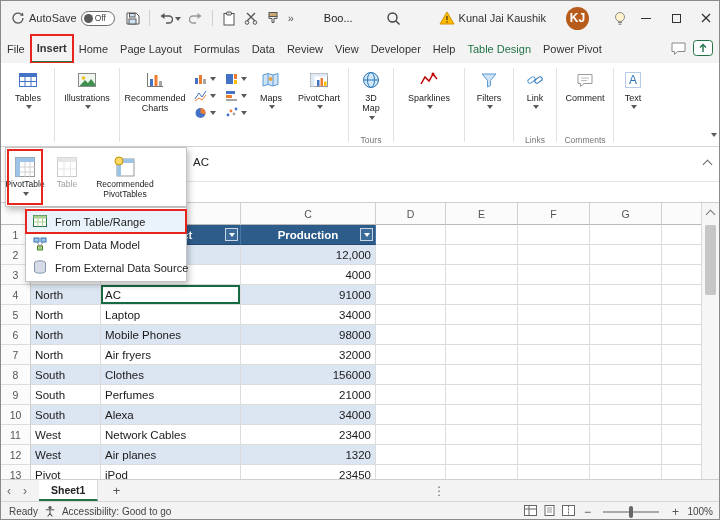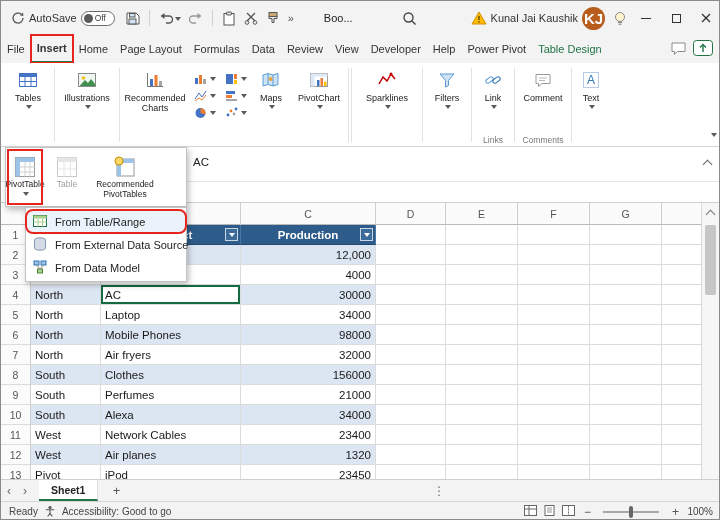--- a/index.html
+++ b/index.html
@@ -9,21 +9,21 @@
   
   .titlebar{position:absolute;left:0;top:0;width:720px;height:34px;background:#f3f3f3;display:flex;align-items:center;font-size:11px;color:#333;}
   .titlebar .tbtn{display:flex;align-items:center;justify-content:center;padding:0 4px;height:100%;}
   .toggle{width:34px;height:15px;border:1px solid #6a6a6a;border-radius:8px;background:#fff;display:flex;align-items:center;padding:0 2px;gap:2px;margin-left:4px;}
   .toggle .knob{width:9px;height:9px;border-radius:50%;background:#5a5a5a;}
   .toggle .tstate{font-size:8.5px;color:#444;}
   .tsep{width:1px;height:16px;background:#d0d0d0;margin:0 5px;}
   .chev{display:inline-block;width:0;height:0;border:3px solid transparent;border-top:4px solid #5a5a5a;margin-left:2px;position:relative;top:2px;}
   .docname{margin-left:26px;color:#222;}
   .tspacer{flex:1;}
-  .avatar{width:23px;height:23px;border-radius:50%;background:#b85c1c;color:#fff;font-size:15px;font-weight:bold;display:flex;align-items:center;justify-content:center;margin:0 4px;}
+  .avatar{width:23px;height:23px;border-radius:50%;background:#b85c1c;color:#fff;font-size:12px;font-weight:bold;display:flex;align-items:center;justify-content:center;margin:0 20px;}
   .winbtn{width:30px;height:34px;display:flex;align-items:center;justify-content:center;}
   .min-glyph{width:10px;height:1px;background:#333;}
   .max-glyph{width:9px;height:9px;border:1px solid #333;}
 
   
   .tabrow{position:absolute;left:0;top:34px;width:720px;height:28px;background:#f3f3f3;display:flex;align-items:stretch;font-size:11px;color:#333;}
   .rtab{display:flex;align-items:center;padding:0 6px;white-space:nowrap;}
   .rtab.active{border-bottom:2px solid #217346;font-weight:bold;}
   .rtab.contextual{color:#217346;}
   .redbox{outline:2px solid #e8251d;outline-offset:-1px;}
@@ -71,21 +71,21 @@
 
   
   .tables-panel{position:absolute;left:4px;top:146px;width:182px;height:60px;background:#fff;border:1px solid #c3c3c3;box-shadow:2px 3px 6px rgba(0,0,0,.25);z-index:50;display:flex;align-items:stretch;padding:2px;gap:2px;}
   .panelbtn{display:flex;flex-direction:column;align-items:center;justify-content:flex-start;padding-top:5px;font-size:8.5px;color:#222;text-align:center;line-height:1.15;}
   .panelbtn .bicon{height:24px;display:flex;align-items:center;margin-bottom:1px;}
   .disabled{opacity:.45;}
 
   
   .pivot-menu{position:absolute;left:24px;top:206px;width:162px;background:#fff;border:1px solid #c3c3c3;box-shadow:2px 3px 6px rgba(0,0,0,.25);z-index:60;padding:2px 0;}
   .mitem{height:23px;display:flex;align-items:center;gap:7px;padding:0 8px 0 6px;font-size:11px;color:#222;white-space:nowrap;}
-  .mitem.hl{background:#eaf2fb;border-radius:7px;}
+  .mitem.hl{background:#eaf2fb;}
 
   
   .sheettabs{position:absolute;left:0;top:478px;width:720px;height:22px;background:#f3f3f3;border-top:1px solid #cfcfcf;display:flex;align-items:center;font-size:11px;color:#444;}
   .navarrow{width:16px;text-align:center;color:#666;font-size:12px;}
   .sheettab{margin-left:6px;padding:0 12px;height:100%;display:flex;align-items:center;background:#fff;border-right:1px solid #dcdcdc;border-bottom:2px solid #217346;font-weight:bold;font-size:10.5px;color:#222;}
   .addsheet{margin-left:10px;width:16px;height:16px;border-radius:50%;color:#555;display:flex;align-items:center;justify-content:center;font-size:13px;}
   .dots{position:absolute;left:432px;color:#666;font-size:12px;}
 
   
   .statusbar{position:absolute;left:0;top:500px;width:720px;height:20px;background:#f3f3f3;border-top:1px solid #d6d6d6;display:flex;align-items:center;font-size:10px;color:#444;padding:0 8px;gap:6px;}
@@ -197,22 +197,22 @@
     <span class="rtab">File</span>
     <span class="rtab active redbox">Insert</span>
     <span class="rtab">Home</span>
     <span class="rtab">Page Layout</span>
     <span class="rtab">Formulas</span>
     <span class="rtab">Data</span>
     <span class="rtab">Review</span>
     <span class="rtab">View</span>
     <span class="rtab">Developer</span>
     <span class="rtab">Help</span>
+    <span class="rtab contextual">Table Design</span>
     <span class="rtab">Power Pivot</span>
-    <span class="rtab contextual">Table Design</span>
     <span class="tabicons">
       <span>
         <svg width="17" height="16">
             <path d="M2 3 h13 v8.5 h-7.5 l-3 2.8 v-2.8 h-2.5 Z" fill="#fff" stroke="#8a8a8a"></path>
           </svg>
       </span>
       <span>
         <svg width="20" height="16">
             <rect x="0.5" y="0.5" width="19" height="15" rx="3" fill="#fff" stroke="#217346"></rect>
             <path d="M10 12 V5" stroke="#217346" stroke-width="1.4"></path>
@@ -341,20 +341,38 @@
                 <rect x="15" y="10.5" width="2.5" height="4.5" fill="#ffc000"></rect>
               </svg>
           </span>
           <span>PivotChart</span>
           <span class="chev"></span>
         </div>
       </div>
     </div>
     <div class="rsep"></div>
 
+    <div class="rgroup">
+      <div class="rbody">
+        <div class="bigbtn" style="width:42px;">
+          <span class="bicon">
+            <svg width="20" height="20">
+                <circle cx="10" cy="10" r="7.5" fill="#cfe8f7" stroke="#2e75b6"></circle>
+                <ellipse cx="10" cy="10" rx="3.5" ry="7.5" fill="none" stroke="#2e75b6"></ellipse>
+                <line x1="2.5" y1="10" x2="17.5" y2="10" stroke="#2e75b6"></line>
+              </svg>
+          </span>
+          <span style="width:26px;">3D Map</span>
+          <span class="chev"></span>
+        </div>
+      </div>
+      <div class="rlabel">
+          <span>Tours</span>
+        </div>
+    </div>
     <div class="rsep"></div>
 
     <div class="rgroup">
       <div class="bigbtn" style="width:68px;height:100%;">
         <span class="bicon">
           <svg width="20" height="18">
               <polyline points="2,13 6,6 10,10 14,3 18,8" fill="none" stroke="#c00000" stroke-width="1.5"></polyline>
               <circle cx="14" cy="3" r="1.5" fill="#c00000"></circle>
             </svg>
         </span>
@@ -490,21 +508,21 @@
           <div class="gcell c-d"></div>
           <div class="gcell c-e"></div>
           <div class="gcell c-f"></div>
           <div class="gcell c-g"></div>
           <div class="gcell c-x"></div>
         </div>
         <div class="grow banded">
           <div class="gcell c-num rowhead">4</div>
           <div class="gcell c-a tcell left">North</div>
           <div class="gcell c-b tcell left selcell">AC</div>
-          <div class="gcell c-c tcell right">30000</div>
+          <div class="gcell c-c tcell right">91000</div>
           <div class="gcell c-d"></div>
           <div class="gcell c-e"></div>
           <div class="gcell c-f"></div>
           <div class="gcell c-g"></div>
           <div class="gcell c-x"></div>
         </div>
         <div class="grow">
           <div class="gcell c-num rowhead">5</div>
           <div class="gcell c-a tcell left">North</div>
           <div class="gcell c-b tcell left">Laptop</div>
@@ -661,37 +679,37 @@
             <line x1="6" y1="5.5" x2="6" y2="13.5" stroke="#a9d18e"></line>
             <line x1="10.5" y1="5.5" x2="10.5" y2="13.5" stroke="#a9d18e"></line>
             <line x1="1.5" y1="9" x2="14.5" y2="9" stroke="#a9d18e"></line>
           </svg>
       </span>
       <span>From Table/Range</span>
     </div>
     <div class="mitem">
       <span>
         <svg width="16" height="16">
-            <ellipse cx="8" cy="4" rx="5.5" ry="2.2" fill="#d6dce5" stroke="#8496b0"></ellipse>
-            <path d="M2.5 4 v8 a5.5 2.2 0 0 0 11 0 v-8" fill="#d6dce5" stroke="#8496b0"></path>
-          </svg>
-      </span>
-      <span>From External Data Source</span>
-    </div>
-    <div class="mitem">
-      <span>
-        <svg width="16" height="16">
             <rect x="2" y="2" width="5" height="4" fill="#9dc3e6" stroke="#2e75b6"></rect>
             <rect x="9" y="2" width="5" height="4" fill="#9dc3e6" stroke="#2e75b6"></rect>
             <rect x="5.5" y="10" width="5" height="4" fill="#a9d18e" stroke="#548235"></rect>
             <line x1="4.5" y1="6" x2="8" y2="10" stroke="#888"></line>
             <line x1="11.5" y1="6" x2="8" y2="10" stroke="#888"></line>
           </svg>
       </span>
       <span>From Data Model</span>
+    </div>
+    <div class="mitem">
+      <span>
+        <svg width="16" height="16">
+            <ellipse cx="8" cy="4" rx="5.5" ry="2.2" fill="#d6dce5" stroke="#8496b0"></ellipse>
+            <path d="M2.5 4 v8 a5.5 2.2 0 0 0 11 0 v-8" fill="#d6dce5" stroke="#8496b0"></path>
+          </svg>
+      </span>
+      <span>From External Data Source</span>
     </div>
   </div>
 
   <div class="sheettabs">
     <span class="navarrow">‹</span>
     <span class="navarrow">›</span>
     <span class="sheettab">Sheet1</span>
     <span class="addsheet">+</span>
     <span class="dots">⋮</span>
 

